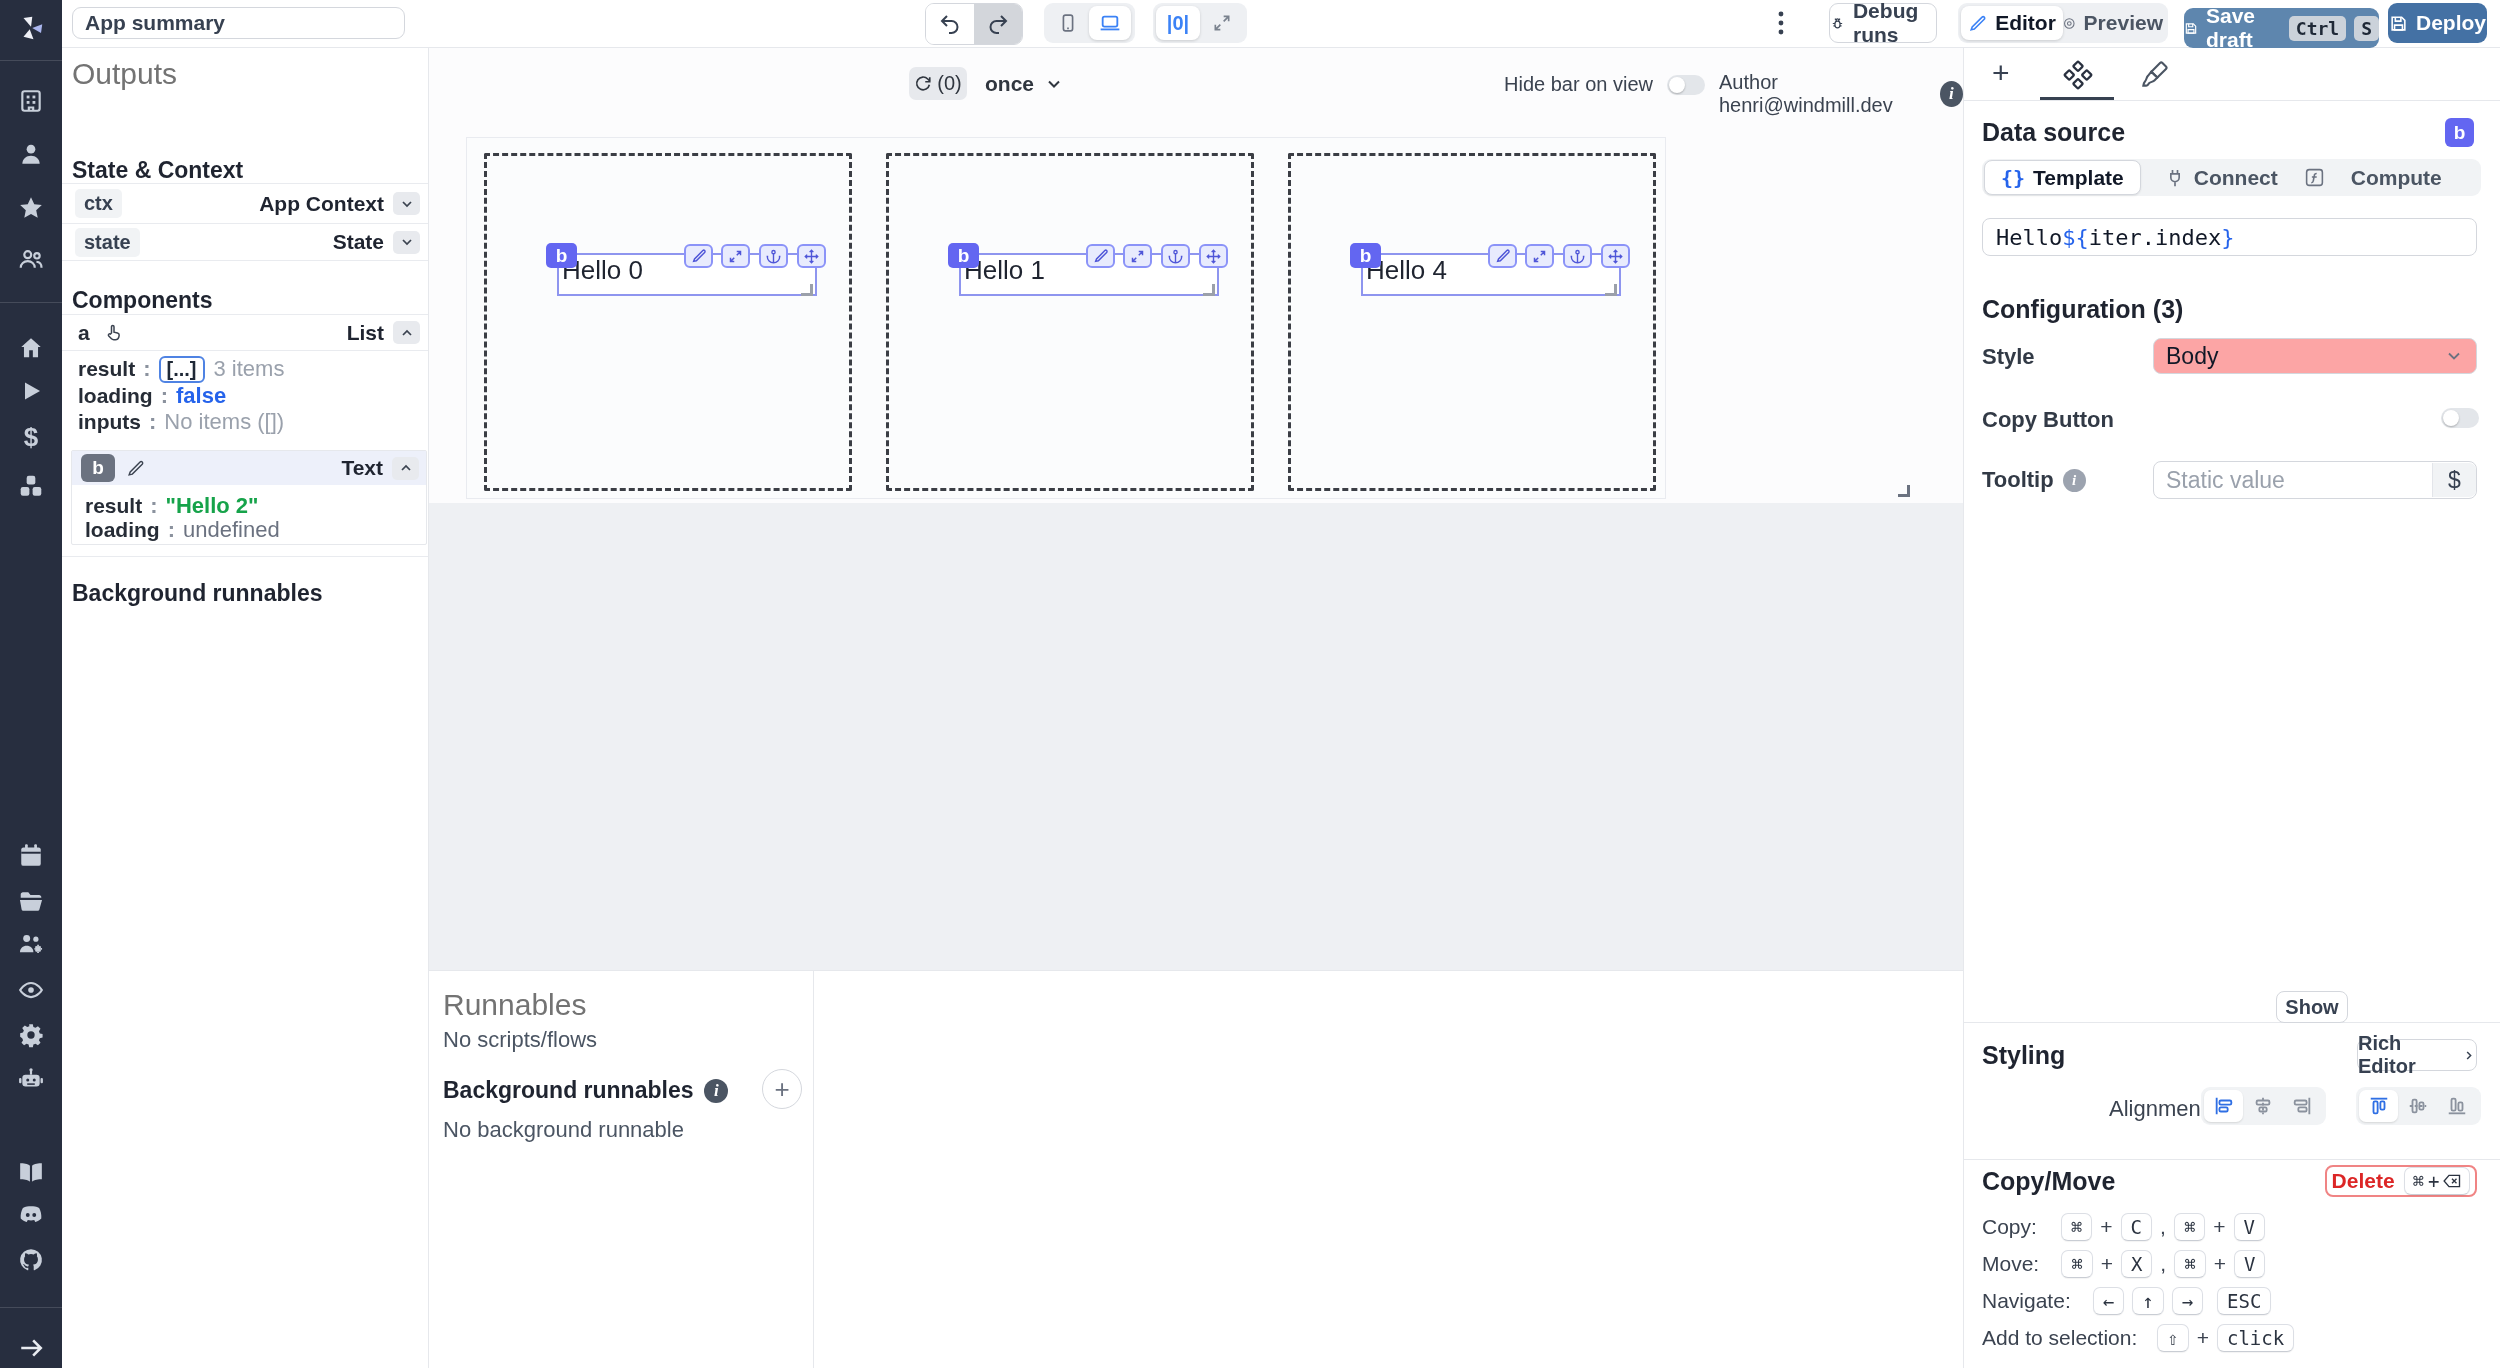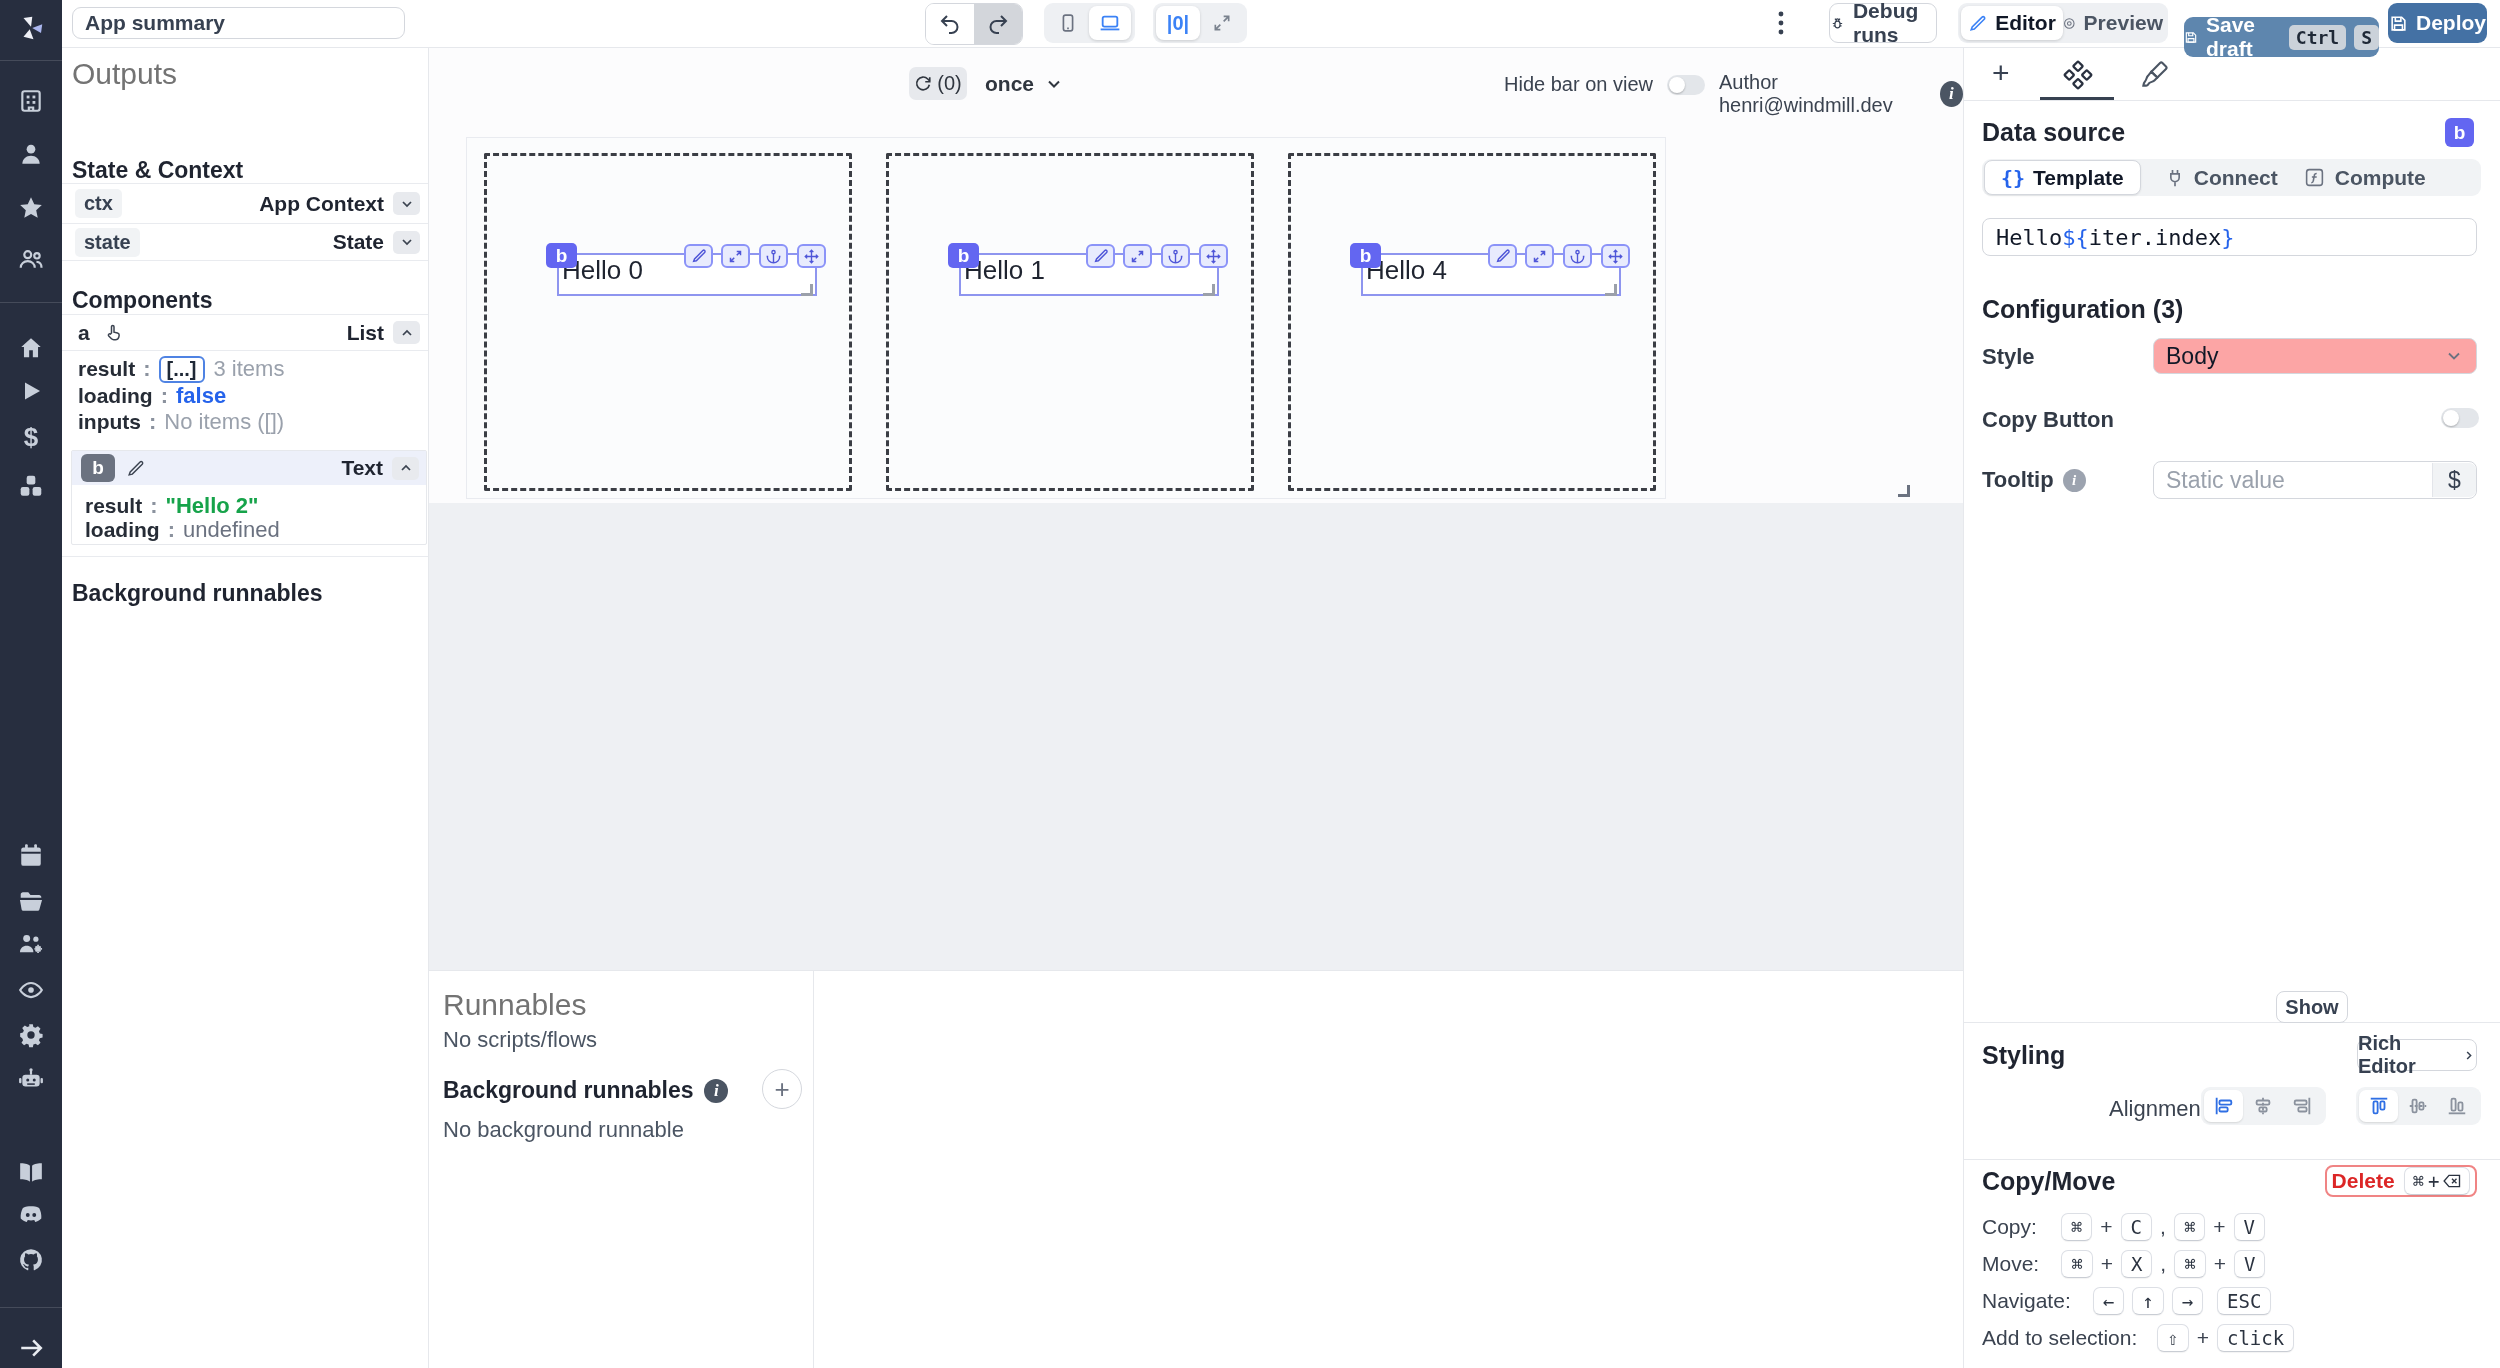--- a/index.html
+++ b/index.html
@@ -320,21 +320,21 @@
       </div>
       <div class="segbtn tg-item" style="width:100px;height:34px">
         <svg width="19" height="19" viewBox="0 0 24 24" fill="none" stroke="#6b7280" stroke-width="2">
             <circle cx="12" cy="12" r="9"></circle>
             <circle cx="12" cy="12" r="3.5"></circle>
           </svg>
         <span>Preview</span>
       </div>
     </div>
 
-    <div class="btn btn-save abs" style="left:2122px;top:17px;width:195px;height:40px">
+    <div class="btn btn-save abs" style="left:2122px;top:8px;width:195px;height:40px">
       <svg width="19" height="19" viewBox="0 0 24 24" fill="none" stroke="#fff" stroke-width="2">
           <path d="M4 4h12l4 4v12H4z"></path>
           <path d="M8 4v5h7V4M7 14h10v6H7z"></path>
         </svg>
       <span>Save draft</span>
       <span class="kbd-lite">Ctrl</span>
       <span class="kbd-lite">S</span>
     </div>
 
     <div class="btn btn-deploy abs" style="left:2326px;top:3px;width:99px;height:40px">
@@ -602,21 +602,21 @@
       <div class="tg-item tg-active">
         <span class="codeblue" style="font-family:'DejaVu Sans Mono',monospace;font-size:20px;font-weight:bold">{}</span>
         <span>Template</span>
       </div>
       <div class="tg-item" style="margin-left:24px;gap:9px">
         <svg width="20" height="20" viewBox="0 0 24 24" fill="none" stroke="#6b7280" stroke-width="2">
             <path d="M9 7V2.5M15 7V2.5M7 7h10v4.5a5 5 0 0 1-10 0zM12 16.5V22"></path>
           </svg>
         <span>Connect</span>
       </div>
-      <div class="tg-item" style="margin-left:26px;gap:10px">
+      <div class="tg-item" style="margin-left:26px;gap:26px">
         <svg width="21" height="21" viewBox="0 0 24 24" fill="none" stroke="#6b7280" stroke-width="1.8">
             <rect x="3" y="3" width="18" height="18" rx="3"></rect>
             <path d="M14.5 7.5c-2 0-2.6 1-2.8 2.4L10.6 16c-.2 1.3-.9 2-2.3 2M9 11.5h5.5"></path>
           </svg>
         <span>Compute</span>
       </div>
     </div>
 
     <div class="codebox">
       <span>Hello </span>

